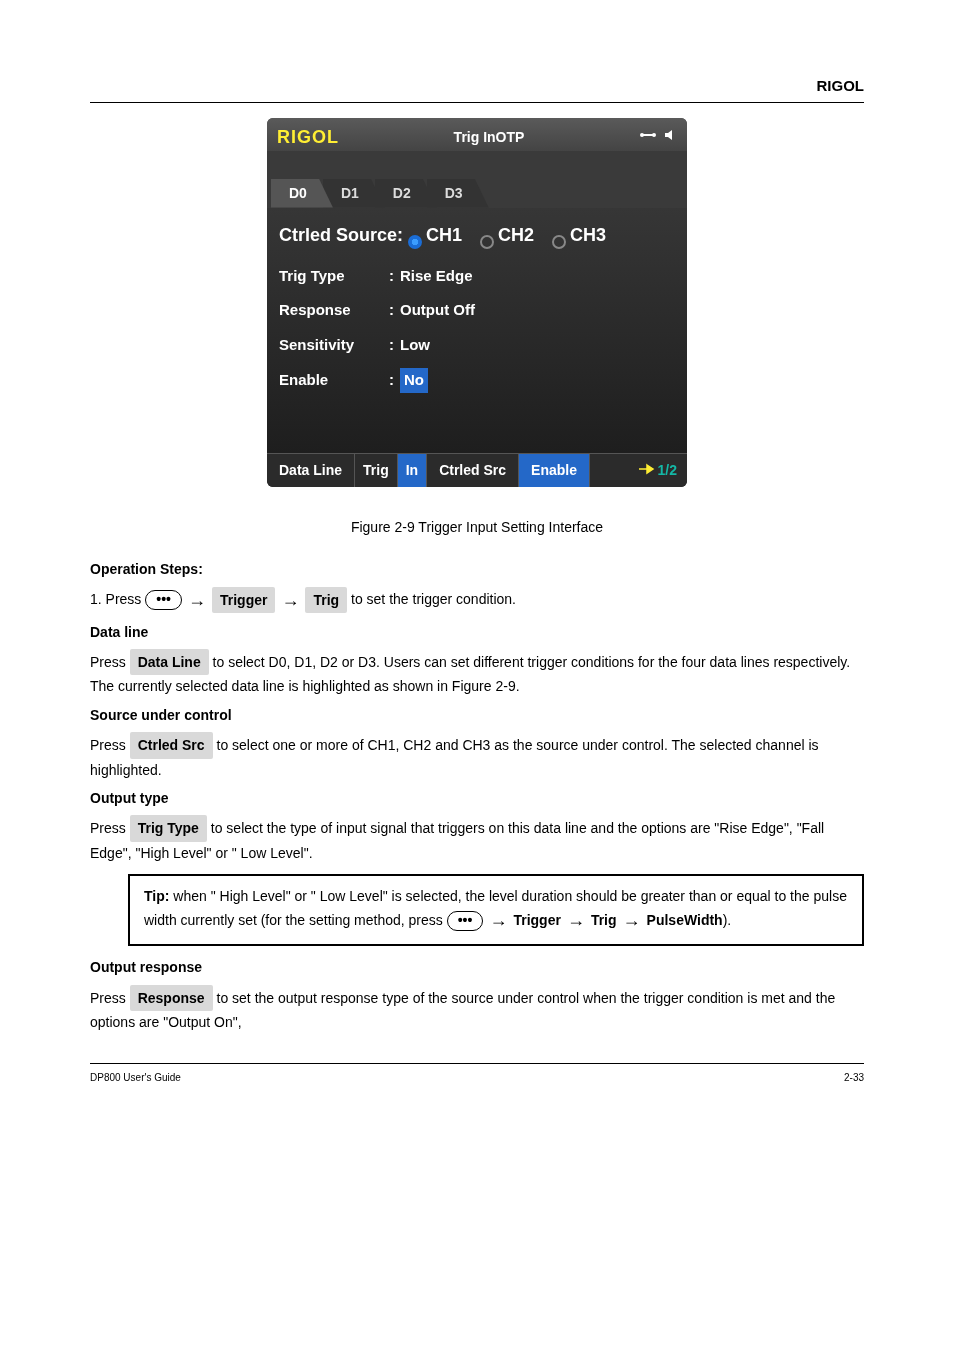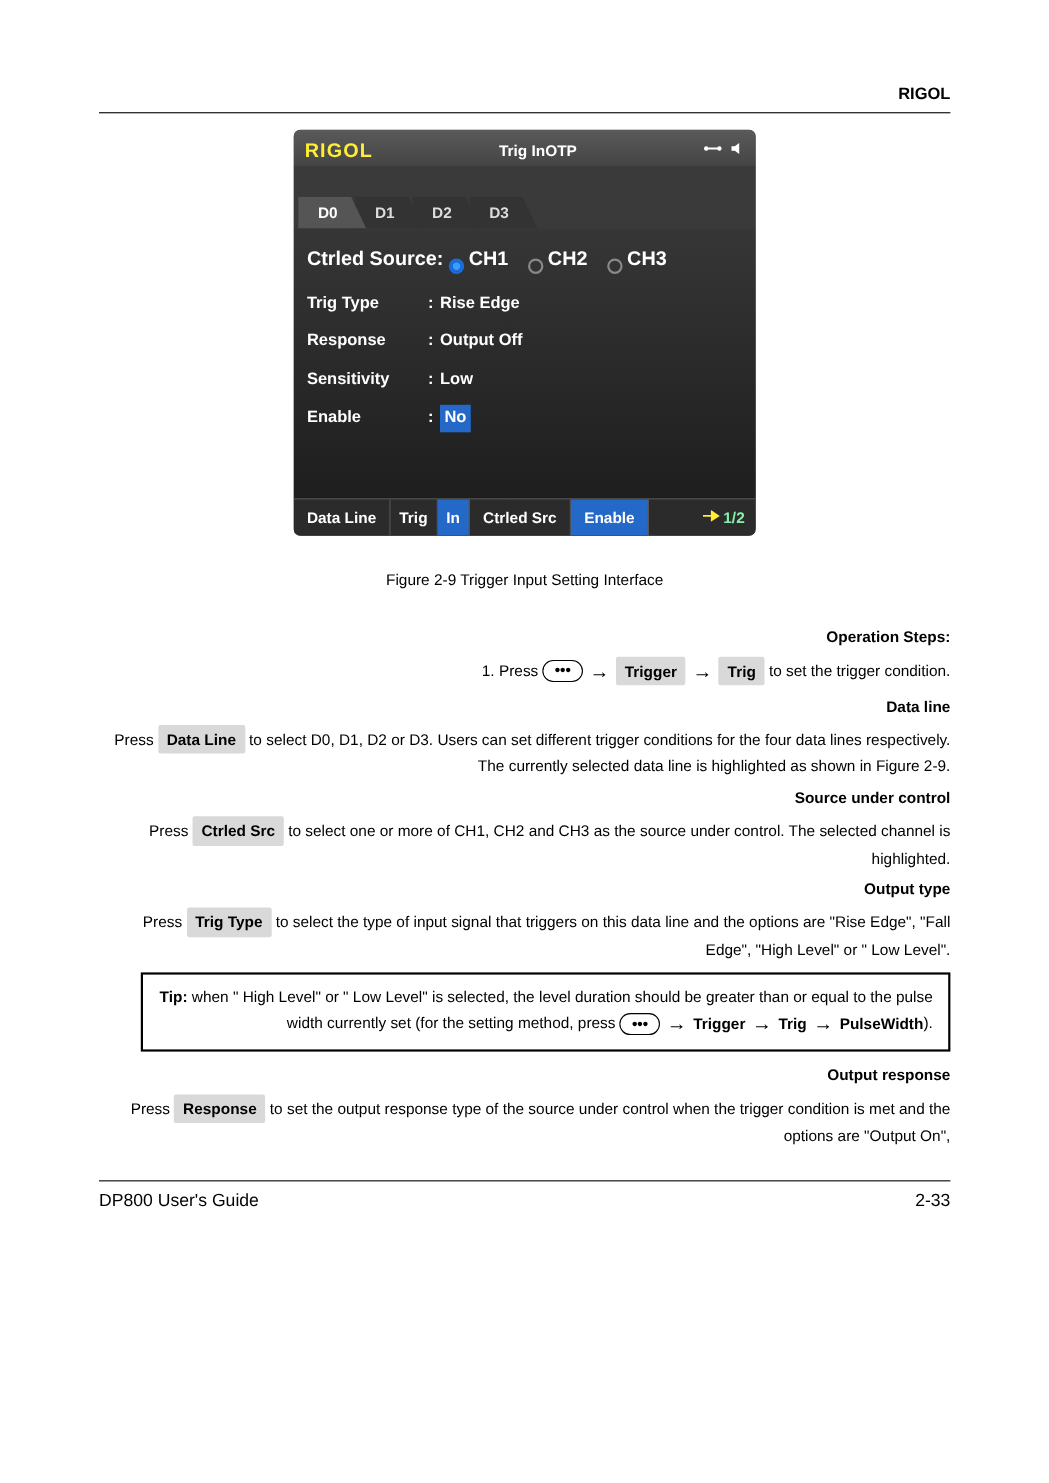--- a/index.html
+++ b/index.html
@@ -129,36 +129,35 @@
     color: #fff;
     text-align: center;
   }
   .ds-btn.wide { padding: 6px 12px; }
   .ds-btn.sel {
     background: #2468c8;
   }
   .ds-page {
     margin-left: auto;
     padding: 6px 10px;
-    color: #86efac;
+    color: #14b8a6;
     font-weight: bold;
     display: flex;
     align-items: center;
     gap: 3px;
   }
   .fig-caption {
     text-align: center;
-    margin: 8px 0 30px 0;
+    margin: 8px 0 20px 0;
   }
   .content p {
     margin: 6px 0;
   }
   .content {
     line-height: 1.6;
-    text-align: right;
   }
   .step-head {
     font-weight: bold;
     margin-top: 8px;
   }
   .nav-path {
     display: inline-flex;
     align-items: center;
     gap: 6px;
   }
@@ -186,21 +185,21 @@
     padding: 10px 14px;
     margin: 10px 0 10px 38px;
     line-height: 1.5;
   }
   .footer-line {
     border-top: 1px solid #000;
     margin-top: 30px;
     padding-top: 6px;
     display: flex;
     justify-content: space-between;
-    font-size: 16px;
+    font-size: 10px;
   }
   .sel-inline {
     background: #2468c8;
     padding: 1px 4px;
   }
   .ds-source-row {
     display: flex;
     align-items: center;
     padding: 4px 0 10px 0;
     font-weight: bold;

